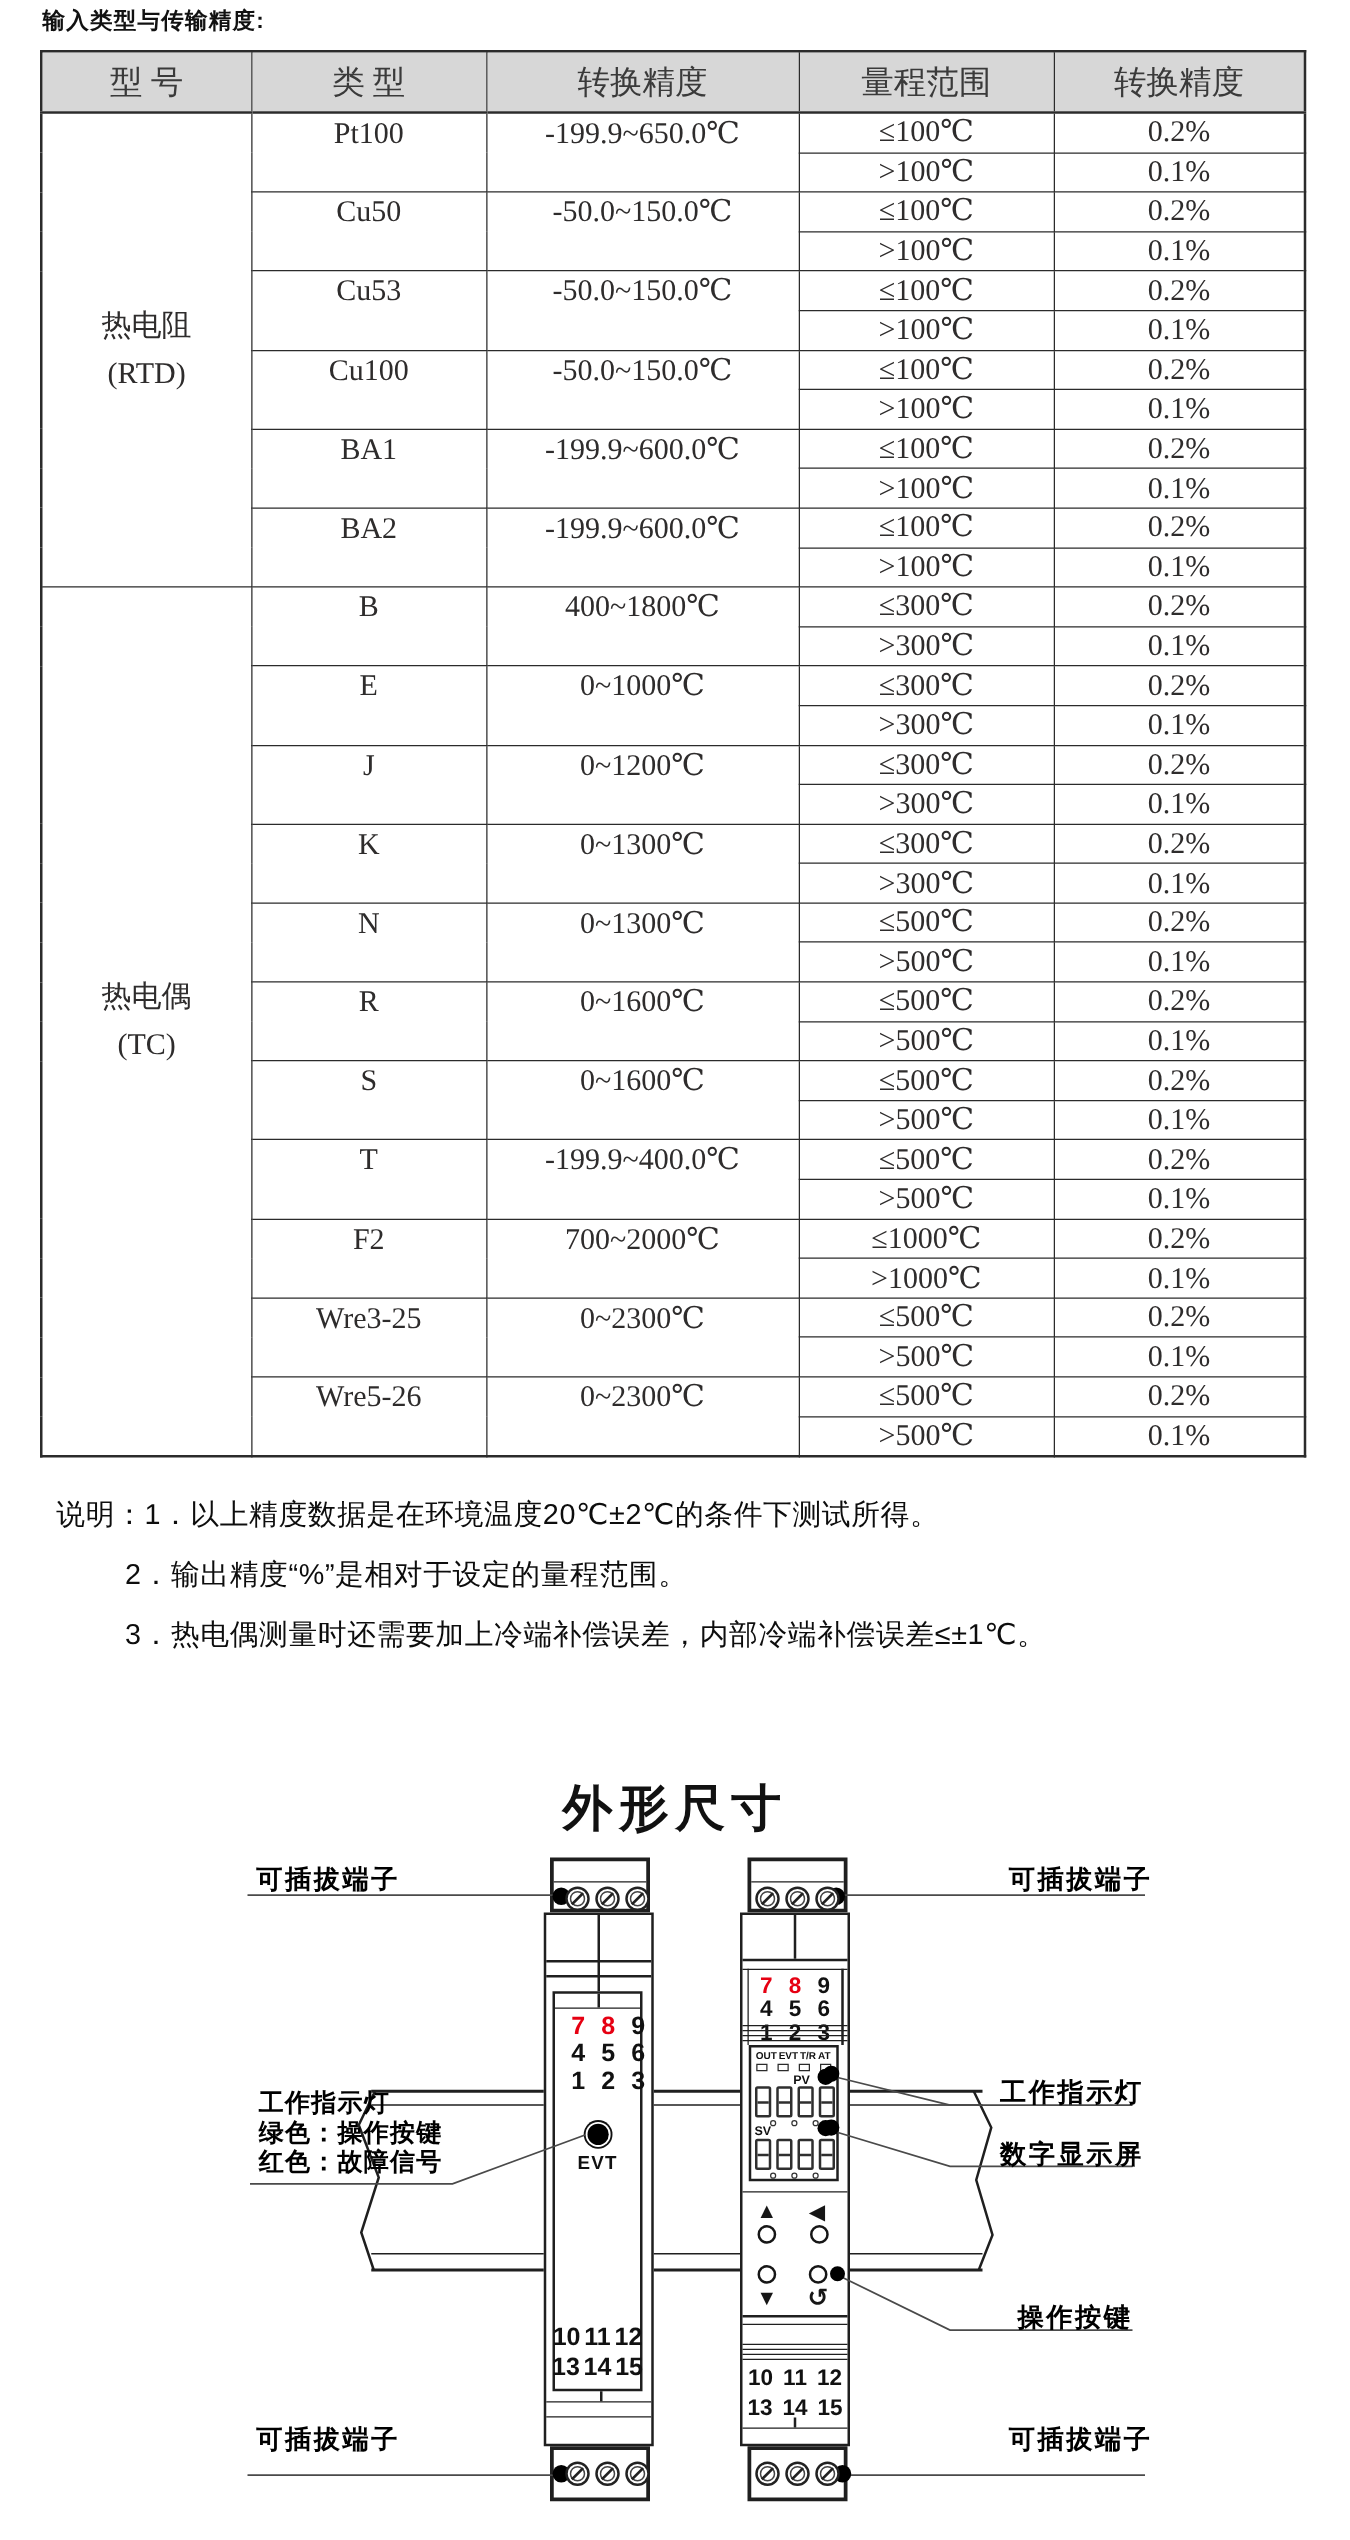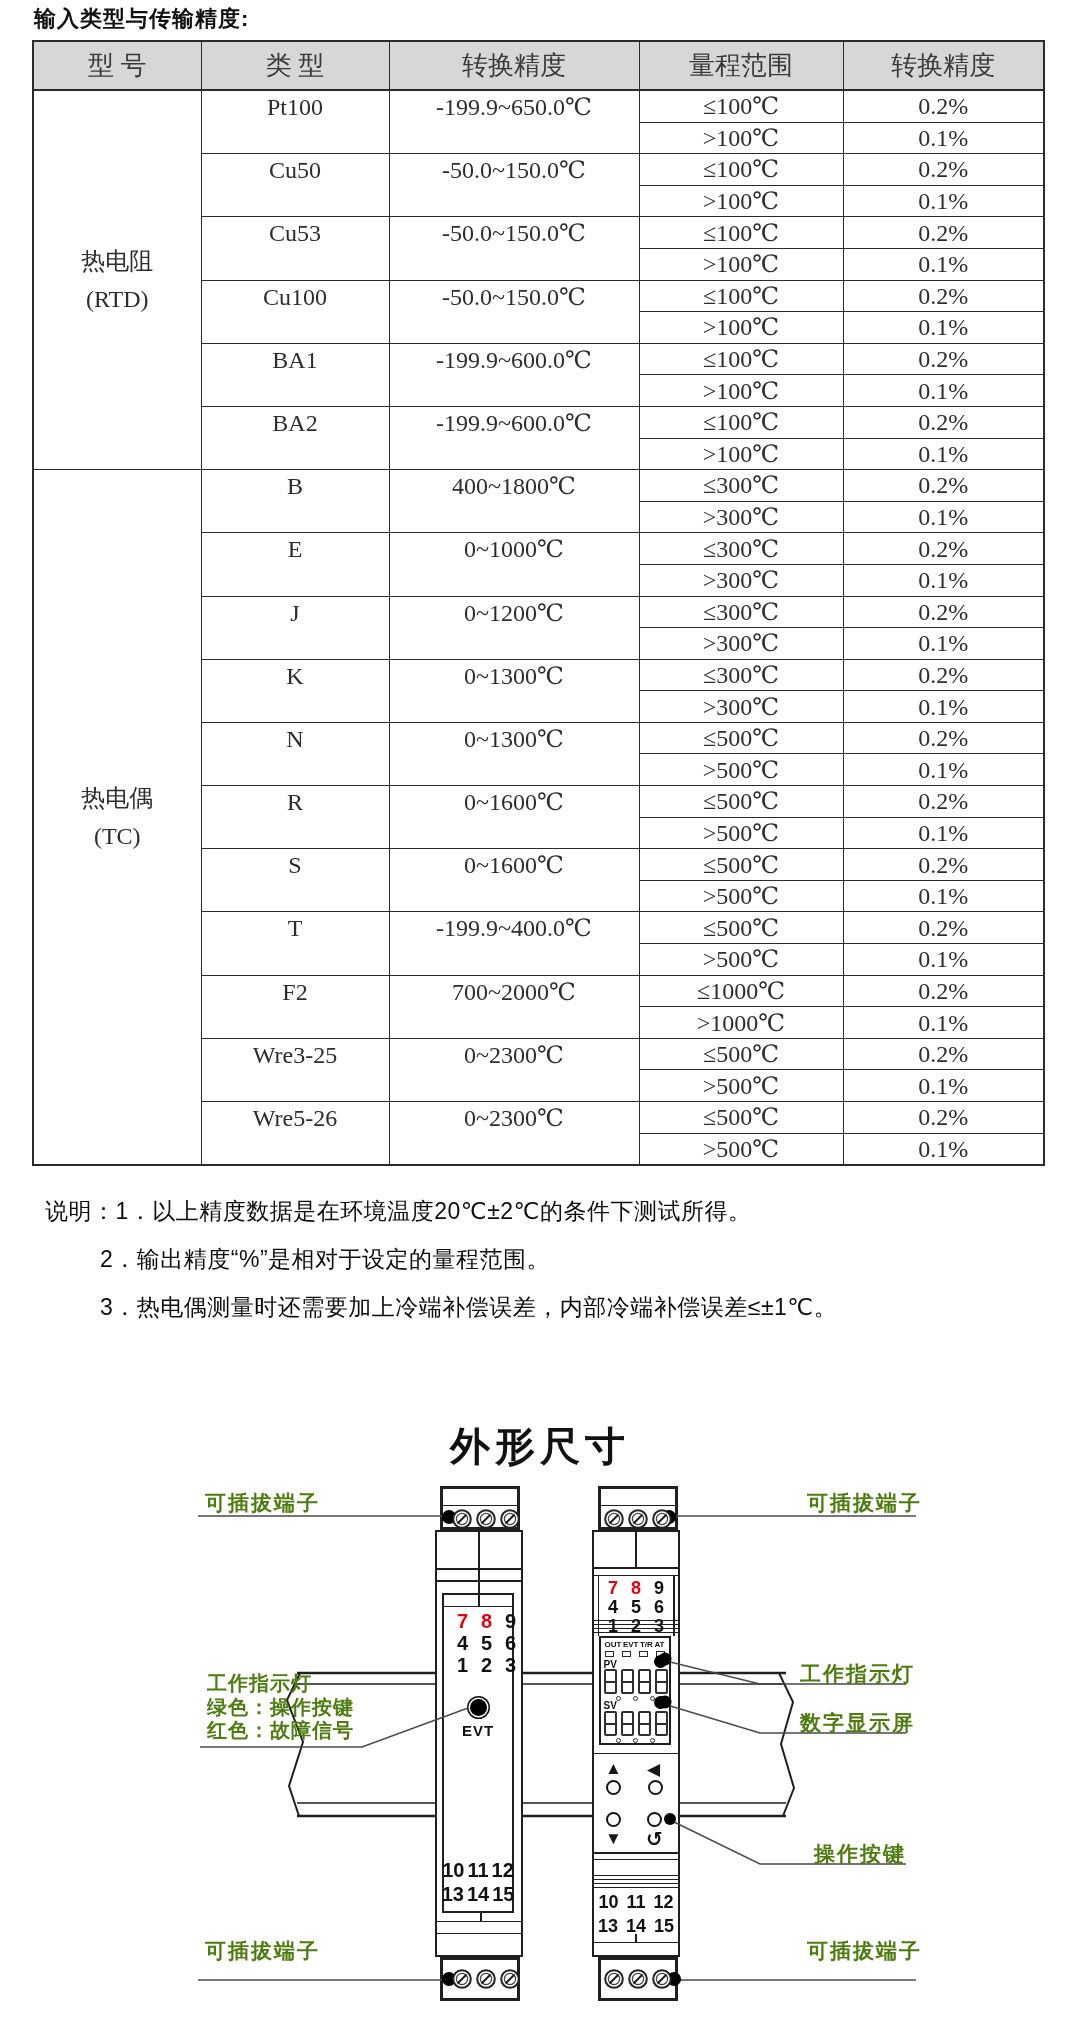--- a/index.html
+++ b/index.html
@@ -1,21 +1,21 @@
 <!DOCTYPE html>
 <html><head>
 <meta charset="utf-8">
 <style>
   html,body{margin:0;padding:0;}
   body{width:1080px;height:2032px;position:relative;background:#fff;overflow:hidden;
        font-family:"Liberation Sans","DejaVu Sans",sans-serif;color:#111;}
   .abs{position:absolute;}
 
   
-  #doc-title{left:34px;top:4px;font-size:22px;font-weight:bold;letter-spacing:1px;}
+  #doc-title{left:34px;top:4px;font-size:18px;font-weight:bold;letter-spacing:1px;}
 
   
   #spec-table{position:absolute;left:32px;top:40px;width:1011px;border-collapse:collapse;
               table-layout:fixed;font-family:"Liberation Serif","DejaVu Serif",serif;
               color:#2e2c2c;border:2px solid #2b2b2b;}
   #spec-table th,#spec-table td{border:1px solid #2b2b2b;text-align:center;padding:0;overflow:hidden;}
   #spec-table thead th{height:47px;background:#d7d7d7;font-size:26px;font-weight:normal;
                        border-bottom:2px solid #2b2b2b;color:#3a3a3a;}
   #spec-table tbody td{height:30.6px;font-size:24px;line-height:30px;}
   #spec-table td.type-cell,#spec-table td.range-cell{vertical-align:top;line-height:31px;padding-top:1px;}
@@ -31,21 +31,21 @@
   #outline-heading{left:0;width:1080px;top:1419px;text-align:center;font-size:40px;
                    font-weight:bold;letter-spacing:5px;}
 
   
   #diagram{left:0;top:1480px;width:1080px;height:552px;}
   #rail-svg,#overlay-svg{position:absolute;left:0;top:0;width:1080px;height:552px;}
   #rail-svg{z-index:0;}
   .mod{position:absolute;background:#fff;border:2.5px solid #1f1f1f;z-index:1;box-sizing:border-box;}
   .tblock{position:absolute;background:#fff;border:3px solid #1f1f1f;z-index:1;box-sizing:border-box;}
   #overlay-svg{z-index:2;pointer-events:none;}
-  .lbl{position:absolute;z-index:3;font-weight:bold;font-size:21px;letter-spacing:2px;color:#4d7c0f;white-space:nowrap;}
+  .lbl{position:absolute;z-index:3;font-weight:bold;font-size:21px;letter-spacing:2px;color:#000000;white-space:nowrap;}
   .hline{position:absolute;left:0;right:0;height:2px;background:#1f1f1f;}
   .thin{height:1.2px;}
   .vline{position:absolute;width:2px;background:#1f1f1f;}
   .panel{position:absolute;border:2px solid #1f1f1f;background:#fff;box-sizing:border-box;}
   .keypad{position:absolute;}
   .krow{display:flex;}
   #kp-left .krow{gap:9px;line-height:22px;}
   #kp-left span{width:15px;text-align:center;font-weight:bold;font-size:20px;}
   #kp-right .krow{gap:9px;line-height:19px;}
   #kp-right span{width:14px;text-align:center;font-weight:bold;font-size:18px;}
@@ -371,21 +371,21 @@
           <span>EVT</span>
           <span>T/R</span>
           <span>AT</span>
         </div>
       <div class="led-row" style="top:13px;" id="led-squares">
           <div class="ledsq"></div>
           <div class="ledsq"></div>
           <div class="ledsq"></div>
           <div class="ledsq"></div>
         </div>
-      <div class="pvsv" style="top:21px;">PV</div>
+      <div class="pvsv" style="top:21px;margin-left:31px;">PV</div>
       <div class="digits" style="left:3px;top:31px;">
         <div class="sseg"></div>
           <div class="sseg"></div>
           <div class="sseg"></div>
           <div class="sseg"></div>
       </div>
       <div class="dc" style="left:15px;top:58px;"></div>
         <div class="dc" style="left:32px;top:58px;"></div>
         <div class="dc" style="left:49px;top:58px;"></div>
       <div class="ind-dot" style="right:2px;top:17px;"></div>

